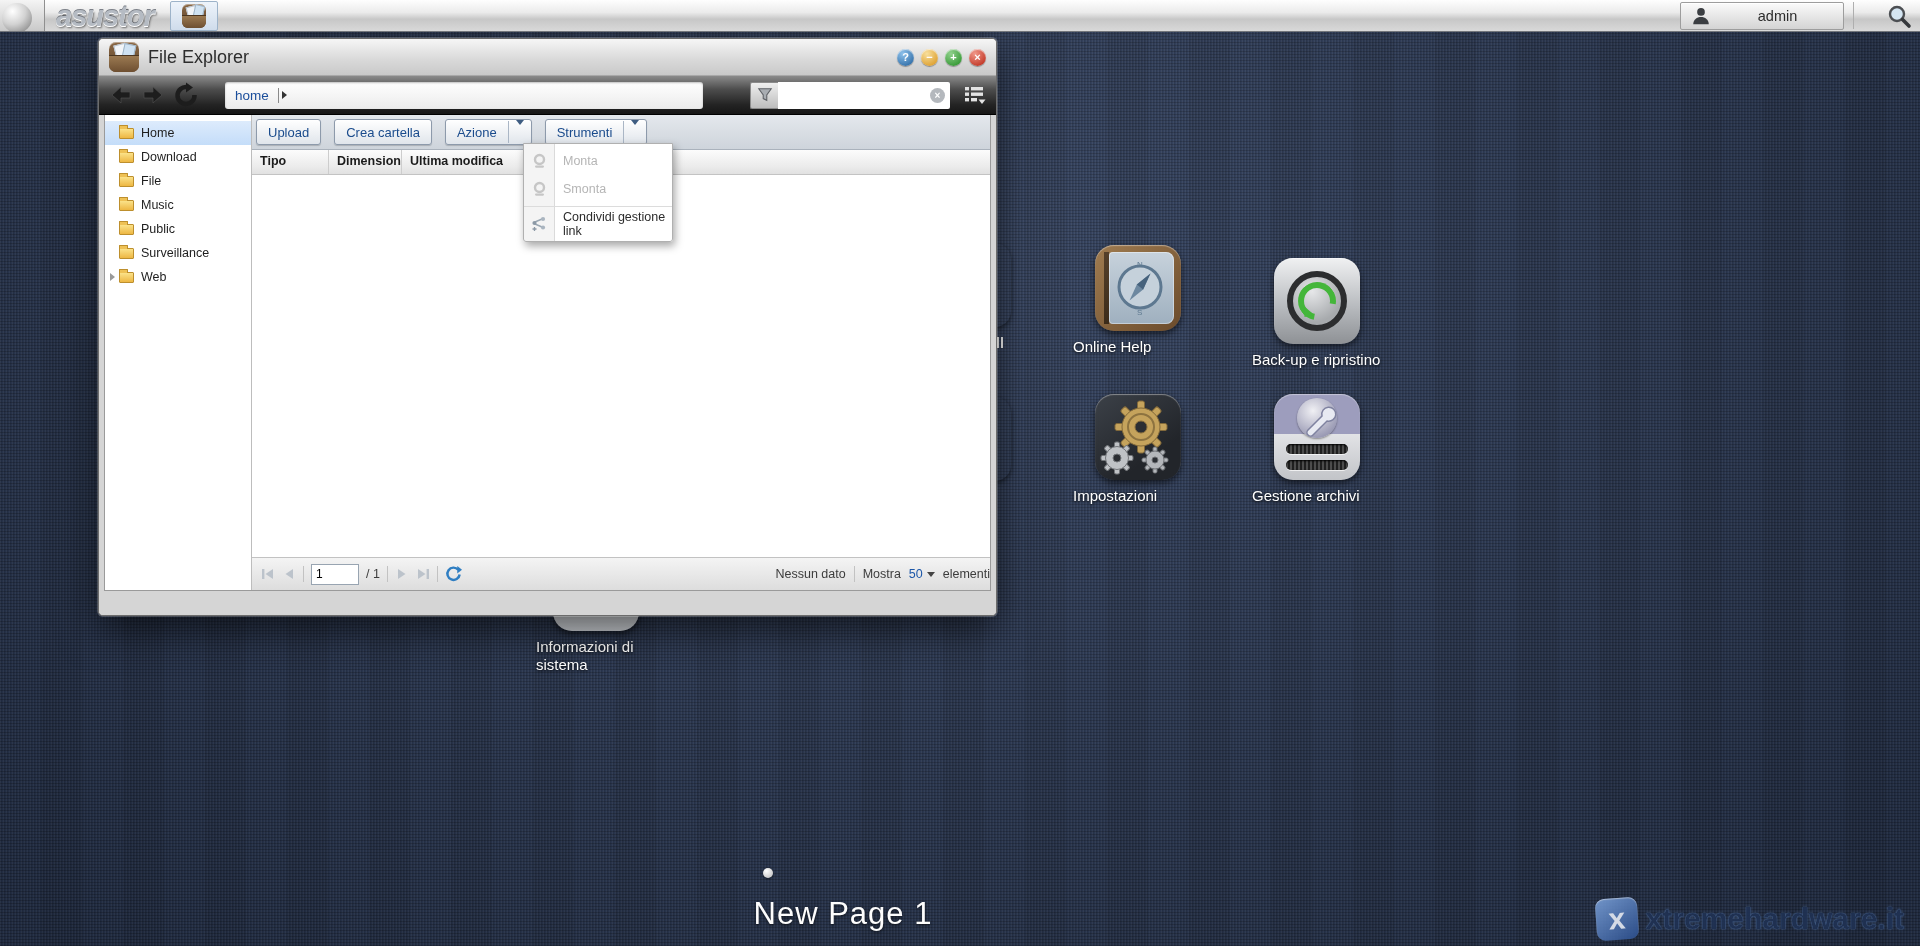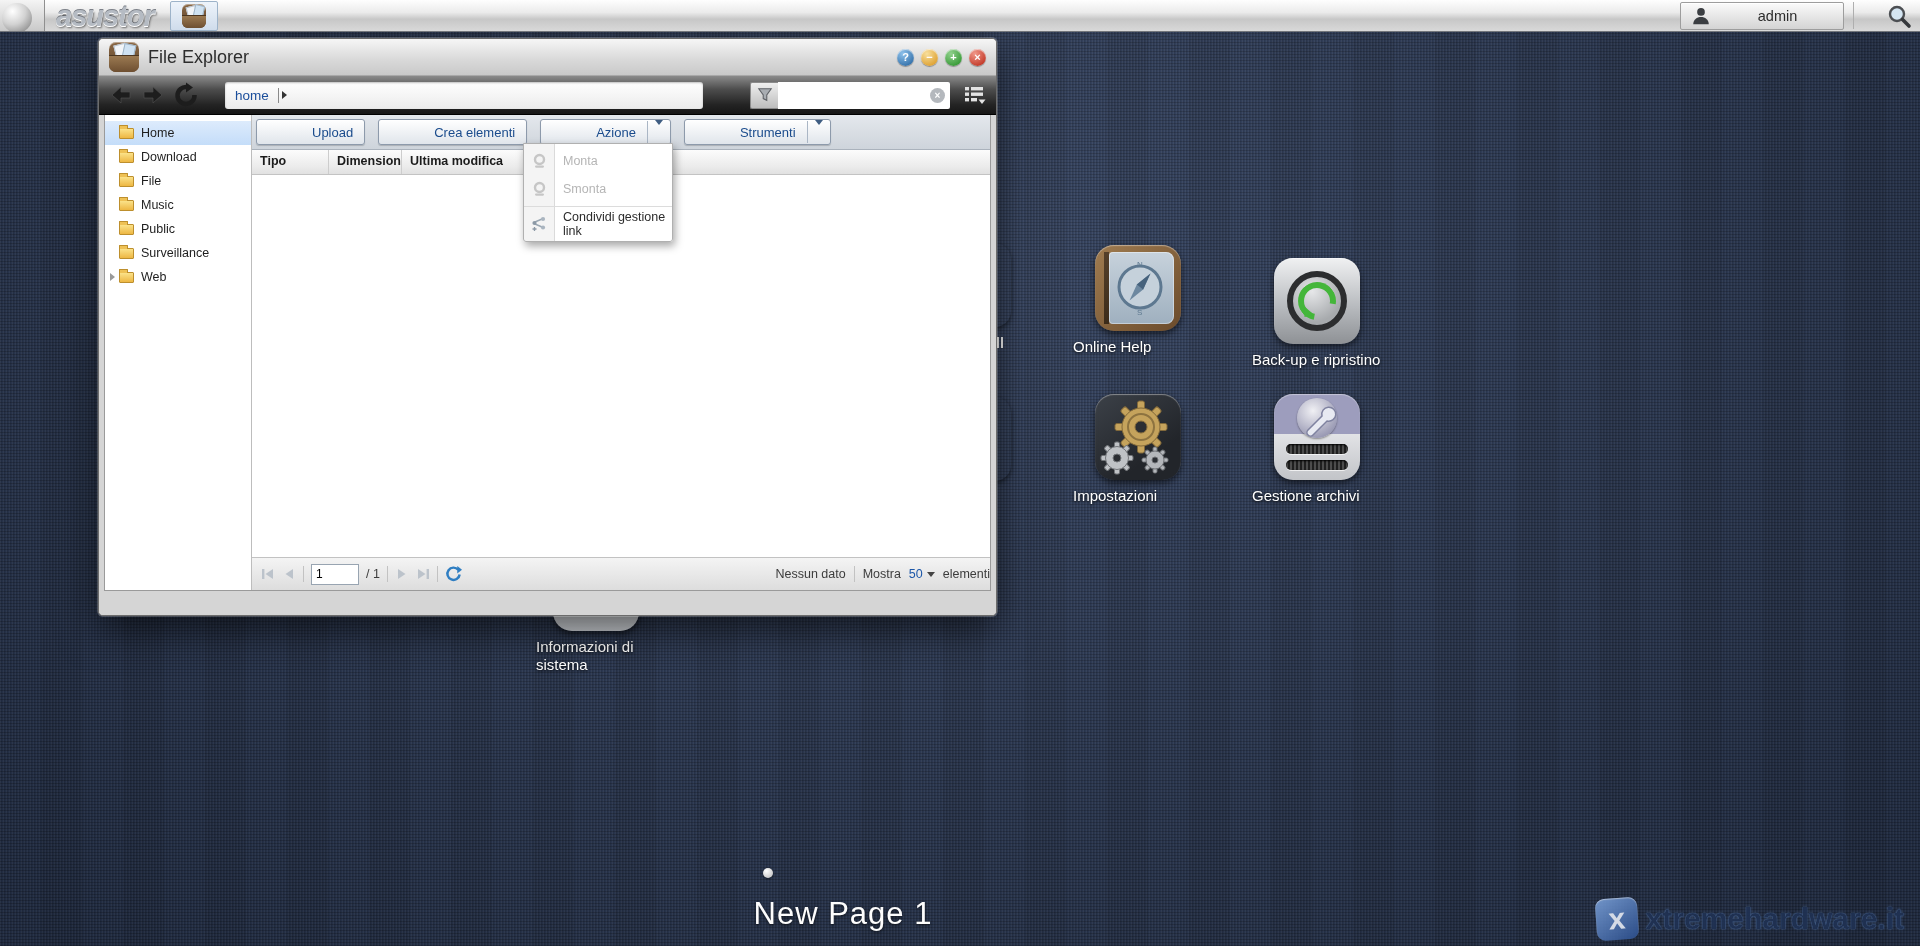--- a/index.html
+++ b/index.html
@@ -137,21 +137,21 @@
     background:linear-gradient(#fbe289,#edb743);border:1px solid #bd8f2d;box-sizing:border-box;}
   .folder::before{content:"";position:absolute;top:-4px;left:-1px;width:7px;height:3px;border-radius:1px 1px 0 0;
     background:#eec155;border:1px solid #bd8f2d;border-bottom:none;}
   
   .main{flex:1;display:flex;flex-direction:column;min-width:0;}
   .toolbar{height:34px;flex:none;display:flex;align-items:center;gap:13px;padding-left:4px;
     background:linear-gradient(#e4e8ed,#ced4db);border-bottom:1px solid #aab2bc;}
   .tbtn{height:24px;display:flex;align-items:center;border:1px solid #8d9aab;border-radius:3px;
     background:linear-gradient(#ffffff,#e0e5eb);box-shadow:inset 0 1px 0 #fff,0 1px 1px rgba(0,0,0,.18);
     font-size:13px;color:#1a4b8c;}
-  .tbtn .t-lab{padding:0 11px;margin-left:44px;}
+  .tbtn .t-lab{padding:0 11px;}
   .tbtn .t-split{width:1px;height:22px;background:#aab6c5;}
   .tbtn .t-arrow{padding:0 7px;}
   .caret-down{width:0;height:0;border-left:4px solid transparent;border-right:4px solid transparent;border-top:5px solid #3f5d82;}
   .thead{height:24px;flex:none;display:flex;background:linear-gradient(#fcfcfc,#ebebeb 70%,#e1e1e1);
     border-bottom:1px solid #c3c3c3;}
   .th{line-height:23px;font-size:12.5px;font-weight:bold;color:#1c1c1c;padding-left:8px;
     border-right:1px solid #cdcdcd;white-space:nowrap;overflow:hidden;box-sizing:border-box;}
   .th.nome{flex:1;} .th.tipo{width:77px;flex:none;} .th.dim{width:73px;flex:none;} .th.mod{width:131px;flex:none;border-right:none;}
   .filearea{flex:1;background:#fff;}
   .pagebar{height:32px;flex:none;display:flex;align-items:center;background:linear-gradient(#f4f4f4,#dddddd);
@@ -387,21 +387,21 @@
         <span>Web</span>
       </div>
     </div>
 
     <div class="main">
       <div class="toolbar">
         <div class="tbtn">
           <span class="t-lab">Upload</span>
         </div>
         <div class="tbtn">
-          <span class="t-lab">Crea elementi</span>
+          <span class="t-lab">Crea cartella</span>
         </div>
         <div class="tbtn">
           <span class="t-lab">Azione</span>
           <div class="t-split"></div>
           <span class="t-arrow"><span class="caret-down"></span></span>
         </div>
         <div class="tbtn">
           <span class="t-lab">Strumenti</span>
           <div class="t-split"></div>
           <span class="t-arrow"><span class="caret-down"></span></span>

